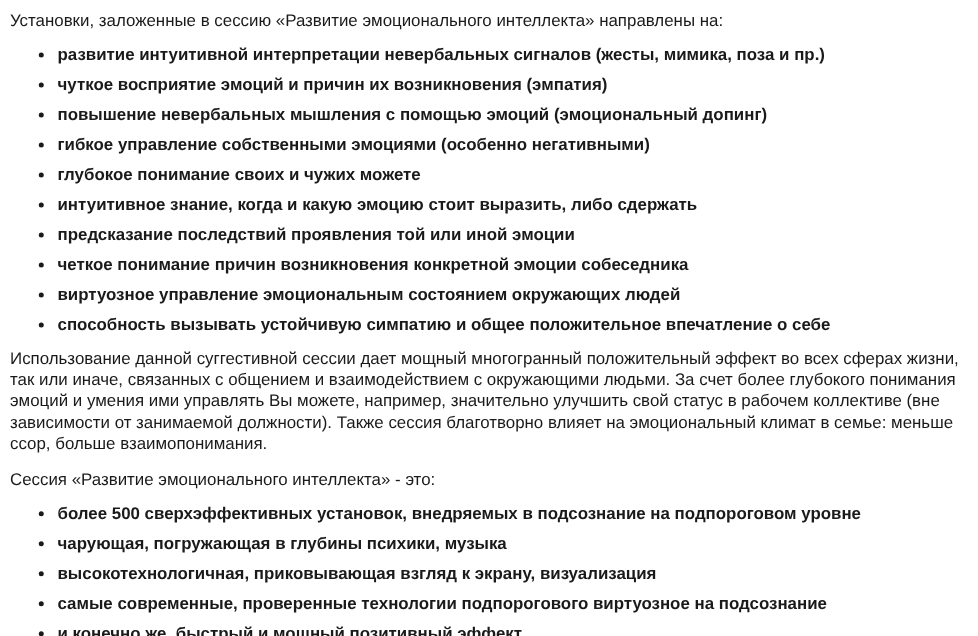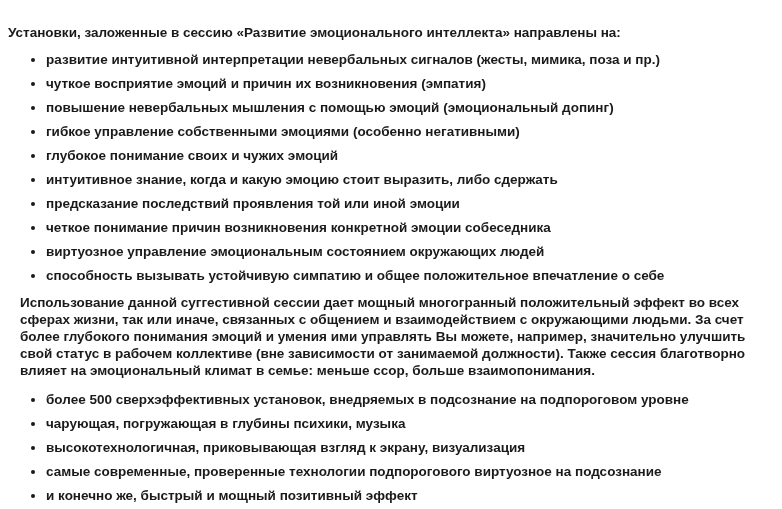--- a/index.html
+++ b/index.html
@@ -12,63 +12,63 @@
     min-height: 509px;
     box-sizing: border-box;
     padding: 8px 10px 8px 8px;
     font-family: "Liberation Sans", "DejaVu Sans", sans-serif;
     font-size: 13.5px;
     line-height: 17px;
     color: #1a1a1a;
   }
   .heading {
     font-size: 13.5px;
-    font-weight: bold;
-    margin: 16px 0 10px 0;
+    font-weight: normal;
+    margin: 0 0 10px 0;
     line-height: 17px;
   }
   ul.bullet-list {
     margin: 0 0 10px 0;
     padding: 0 0 0 38px;
     list-style: disc outside;
     font-weight: bold;
   }
   ul.bullet-list li {
     margin: 0 0 7px 0;
     line-height: 17px;
   }
   p.body-paragraph {
-    margin: 0 0 12px 12px;
+    margin: 0 0 12px 0;
     line-height: 17px;
     max-width: 760px;
-    font-weight: bold;
   }
 </style>
 </head>
 <body>
 
 <div>
 
   <div class="heading">Установки, заложенные в сессию «Развитие эмоционального интеллекта» направлены на:</div>
 
   <ul class="bullet-list">
     <li>развитие интуитивной интерпретации невербальных сигналов (жесты, мимика, поза и пр.)</li>
     <li>чуткое восприятие эмоций и причин их возникновения (эмпатия)</li>
     <li>повышение невербальных мышления с помощью эмоций (эмоциональный допинг)</li>
     <li>гибкое управление собственными эмоциями (особенно негативными)</li>
-    <li>глубокое понимание своих и чужих эмоций</li>
+    <li>глубокое понимание своих и чужих можете</li>
     <li>интуитивное знание, когда и какую эмоцию стоит выразить, либо сдержать</li>
     <li>предсказание последствий проявления той или иной эмоции</li>
     <li>четкое понимание причин возникновения конкретной эмоции собеседника</li>
     <li>виртуозное управление эмоциональным состоянием окружающих людей</li>
     <li>способность вызывать устойчивую симпатию и общее положительное впечатление о себе</li>
   </ul>
 
   <p class="body-paragraph">Использование данной суггестивной сессии дает мощный многогранный положительный эффект во всех сферах жизни, так или иначе, связанных с общением и взаимодействием с окружающими людьми. За счет более глубокого понимания эмоций и умения ими управлять Вы можете, например, значительно улучшить свой статус в рабочем коллективе (вне зависимости от занимаемой должности). Также сессия благотворно влияет на эмоциональный климат в семье: меньше ссор, больше взаимопонимания.</p>
 
+  <div class="heading">Сессия «Развитие эмоционального интеллекта» - это:</div>
 
   <ul class="bullet-list">
     <li>более 500 сверхэффективных установок, внедряемых в подсознание на подпороговом уровне</li>
     <li>чарующая, погружающая в глубины психики, музыка</li>
     <li>высокотехнологичная, приковывающая взгляд к экрану, визуализация</li>
     <li>самые современные, проверенные технологии подпорогового виртуозное на подсознание</li>
     <li>и конечно же, быстрый и мощный позитивный эффект</li>
   </ul>
 
 </div>

